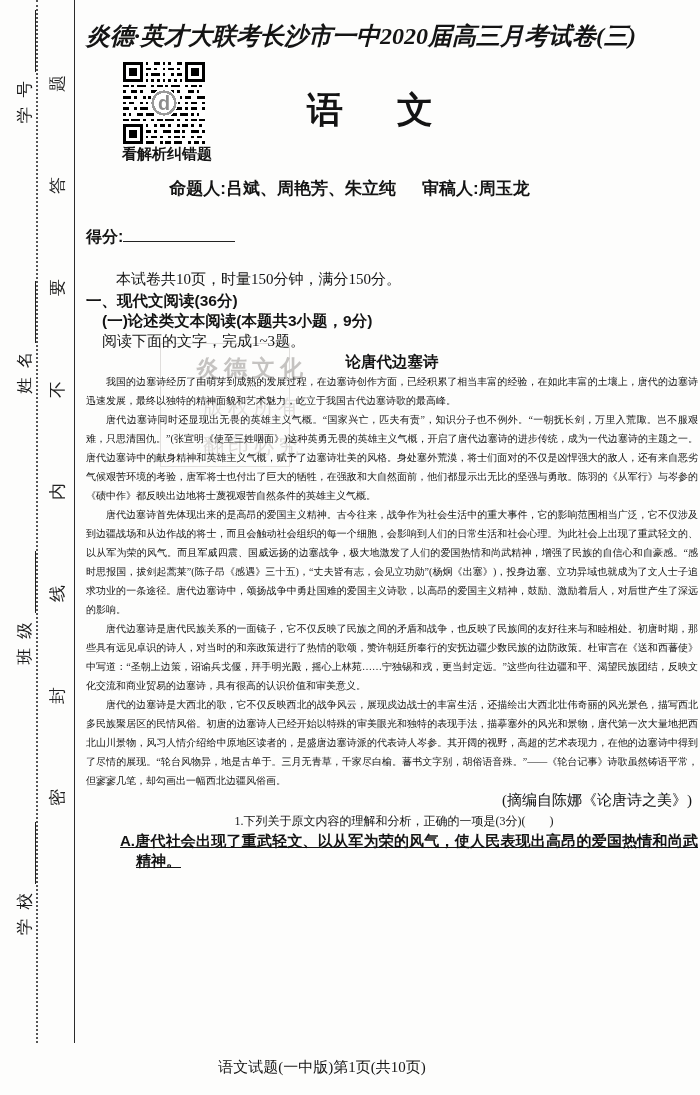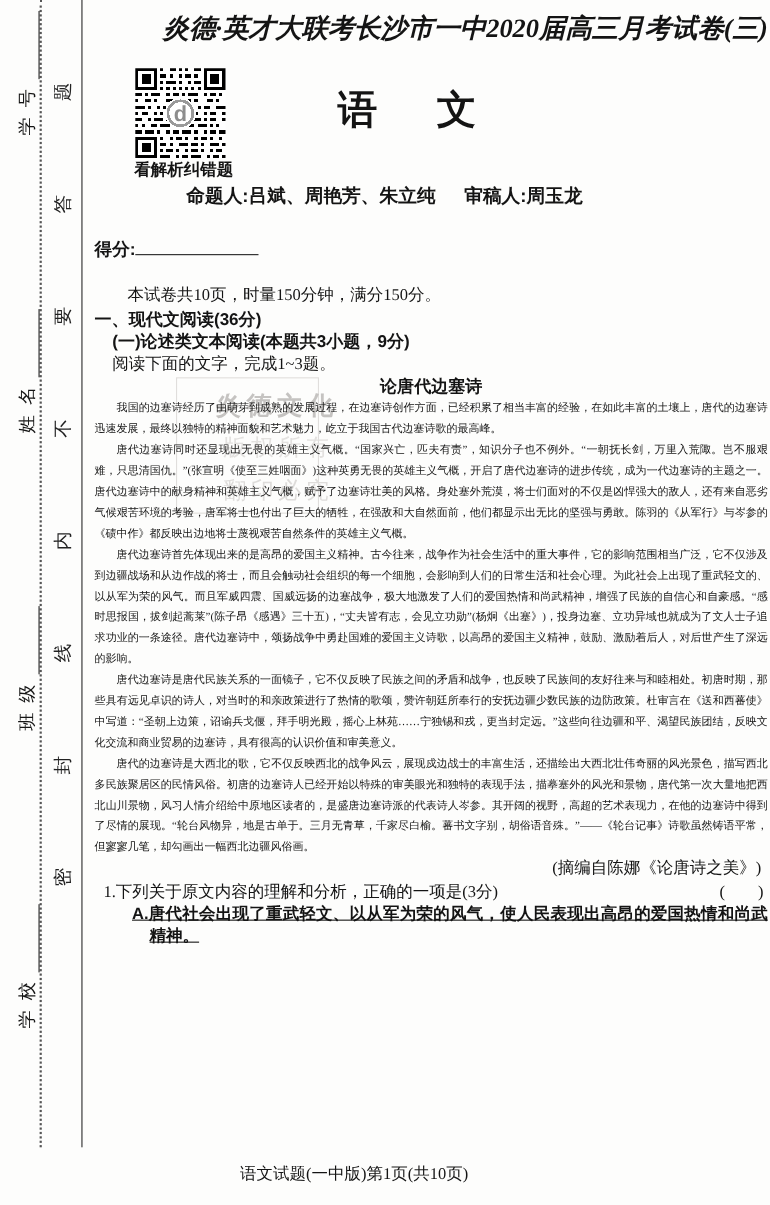--- a/index.html
+++ b/index.html
@@ -31,21 +31,21 @@
     border:1px solid #e0dedc;z-index:0;}
   .wm-title{position:absolute;left:196px;top:341px;font-size:23px;color:#c5c3c1;
     letter-spacing:5px;z-index:0;font-family:"Liberation Sans",sans-serif;font-weight:700;margin-top:12px;}
   .wm-l2{position:absolute;left:203px;top:393px;font-size:21px;color:#e3e1df;
     letter-spacing:4px;z-index:0;}
   .wm-l3{position:absolute;left:203px;top:432px;font-size:21px;color:#deDCda;
     letter-spacing:4px;z-index:0;}
   
   .main{position:absolute;left:86px;top:0;width:612px;z-index:1;font-size:15px;}
   .exam-title{
-    margin-top:10px;text-align:right;white-space:nowrap;
+    margin-top:20px;text-align:left;white-space:nowrap;
     font-size:24px;font-weight:700;font-style:italic;letter-spacing:0;
     font-family:"Liberation Serif",serif;
   }
   .qr-wrap{position:absolute;left:36px;top:62px;width:84px;text-align:center;z-index:2;}
   .qr-svg{width:82px;height:82px;display:block;margin:0 auto;}
   .qr-caption{font-size:15px;font-weight:700;margin-top:1px;
     font-family:"Liberation Sans",sans-serif;white-space:nowrap;text-align:center;}
   .subject{
     margin-top:34px;margin-left:-35px;text-align:center;
     font-size:36px;font-weight:700;font-family:"Liberation Sans",sans-serif;
@@ -65,22 +65,22 @@
   .sec1{margin-top:2px;font-weight:700;font-family:"Liberation Sans",sans-serif;
     font-size:15.5px;line-height:20px;}
   .sec11{padding-left:16px;font-weight:700;font-family:"Liberation Sans",sans-serif;
     font-size:15.5px;line-height:20px;}
   .instruction{padding-left:16px;font-size:15px;line-height:20px;}
   .essay-title{text-align:center;font-weight:700;
     font-family:"Liberation Sans",sans-serif;font-size:15.5px;line-height:21px;}
   .essay p{margin:0;text-indent:2em;text-align:justify;
     font-size:10px;line-height:19px;}
   .attribution{text-align:right;padding-right:6px;font-size:15px;line-height:21px;}
-  .q1-row{display:flex;justify-content:space-between;padding-left:8px;
-    font-size:15px;line-height:20px;}
+  .q1-row{display:flex;justify-content:center;padding-left:8px;
+    font-size:12px;line-height:20px;}
   .q1-brackets{padding-right:4px;white-space:nowrap;}
   .option-a{padding-left:50px;text-indent:-16px;text-align:justify;
     font-weight:700;font-family:"Liberation Sans",sans-serif;
     font-size:15px;line-height:20px;text-decoration:underline;}
   .footer{position:absolute;left:0;width:612px;top:1058px;text-align:center;
     margin-left:-70px;font-size:15px;}
 </style>
 </head>
 <body>
 

